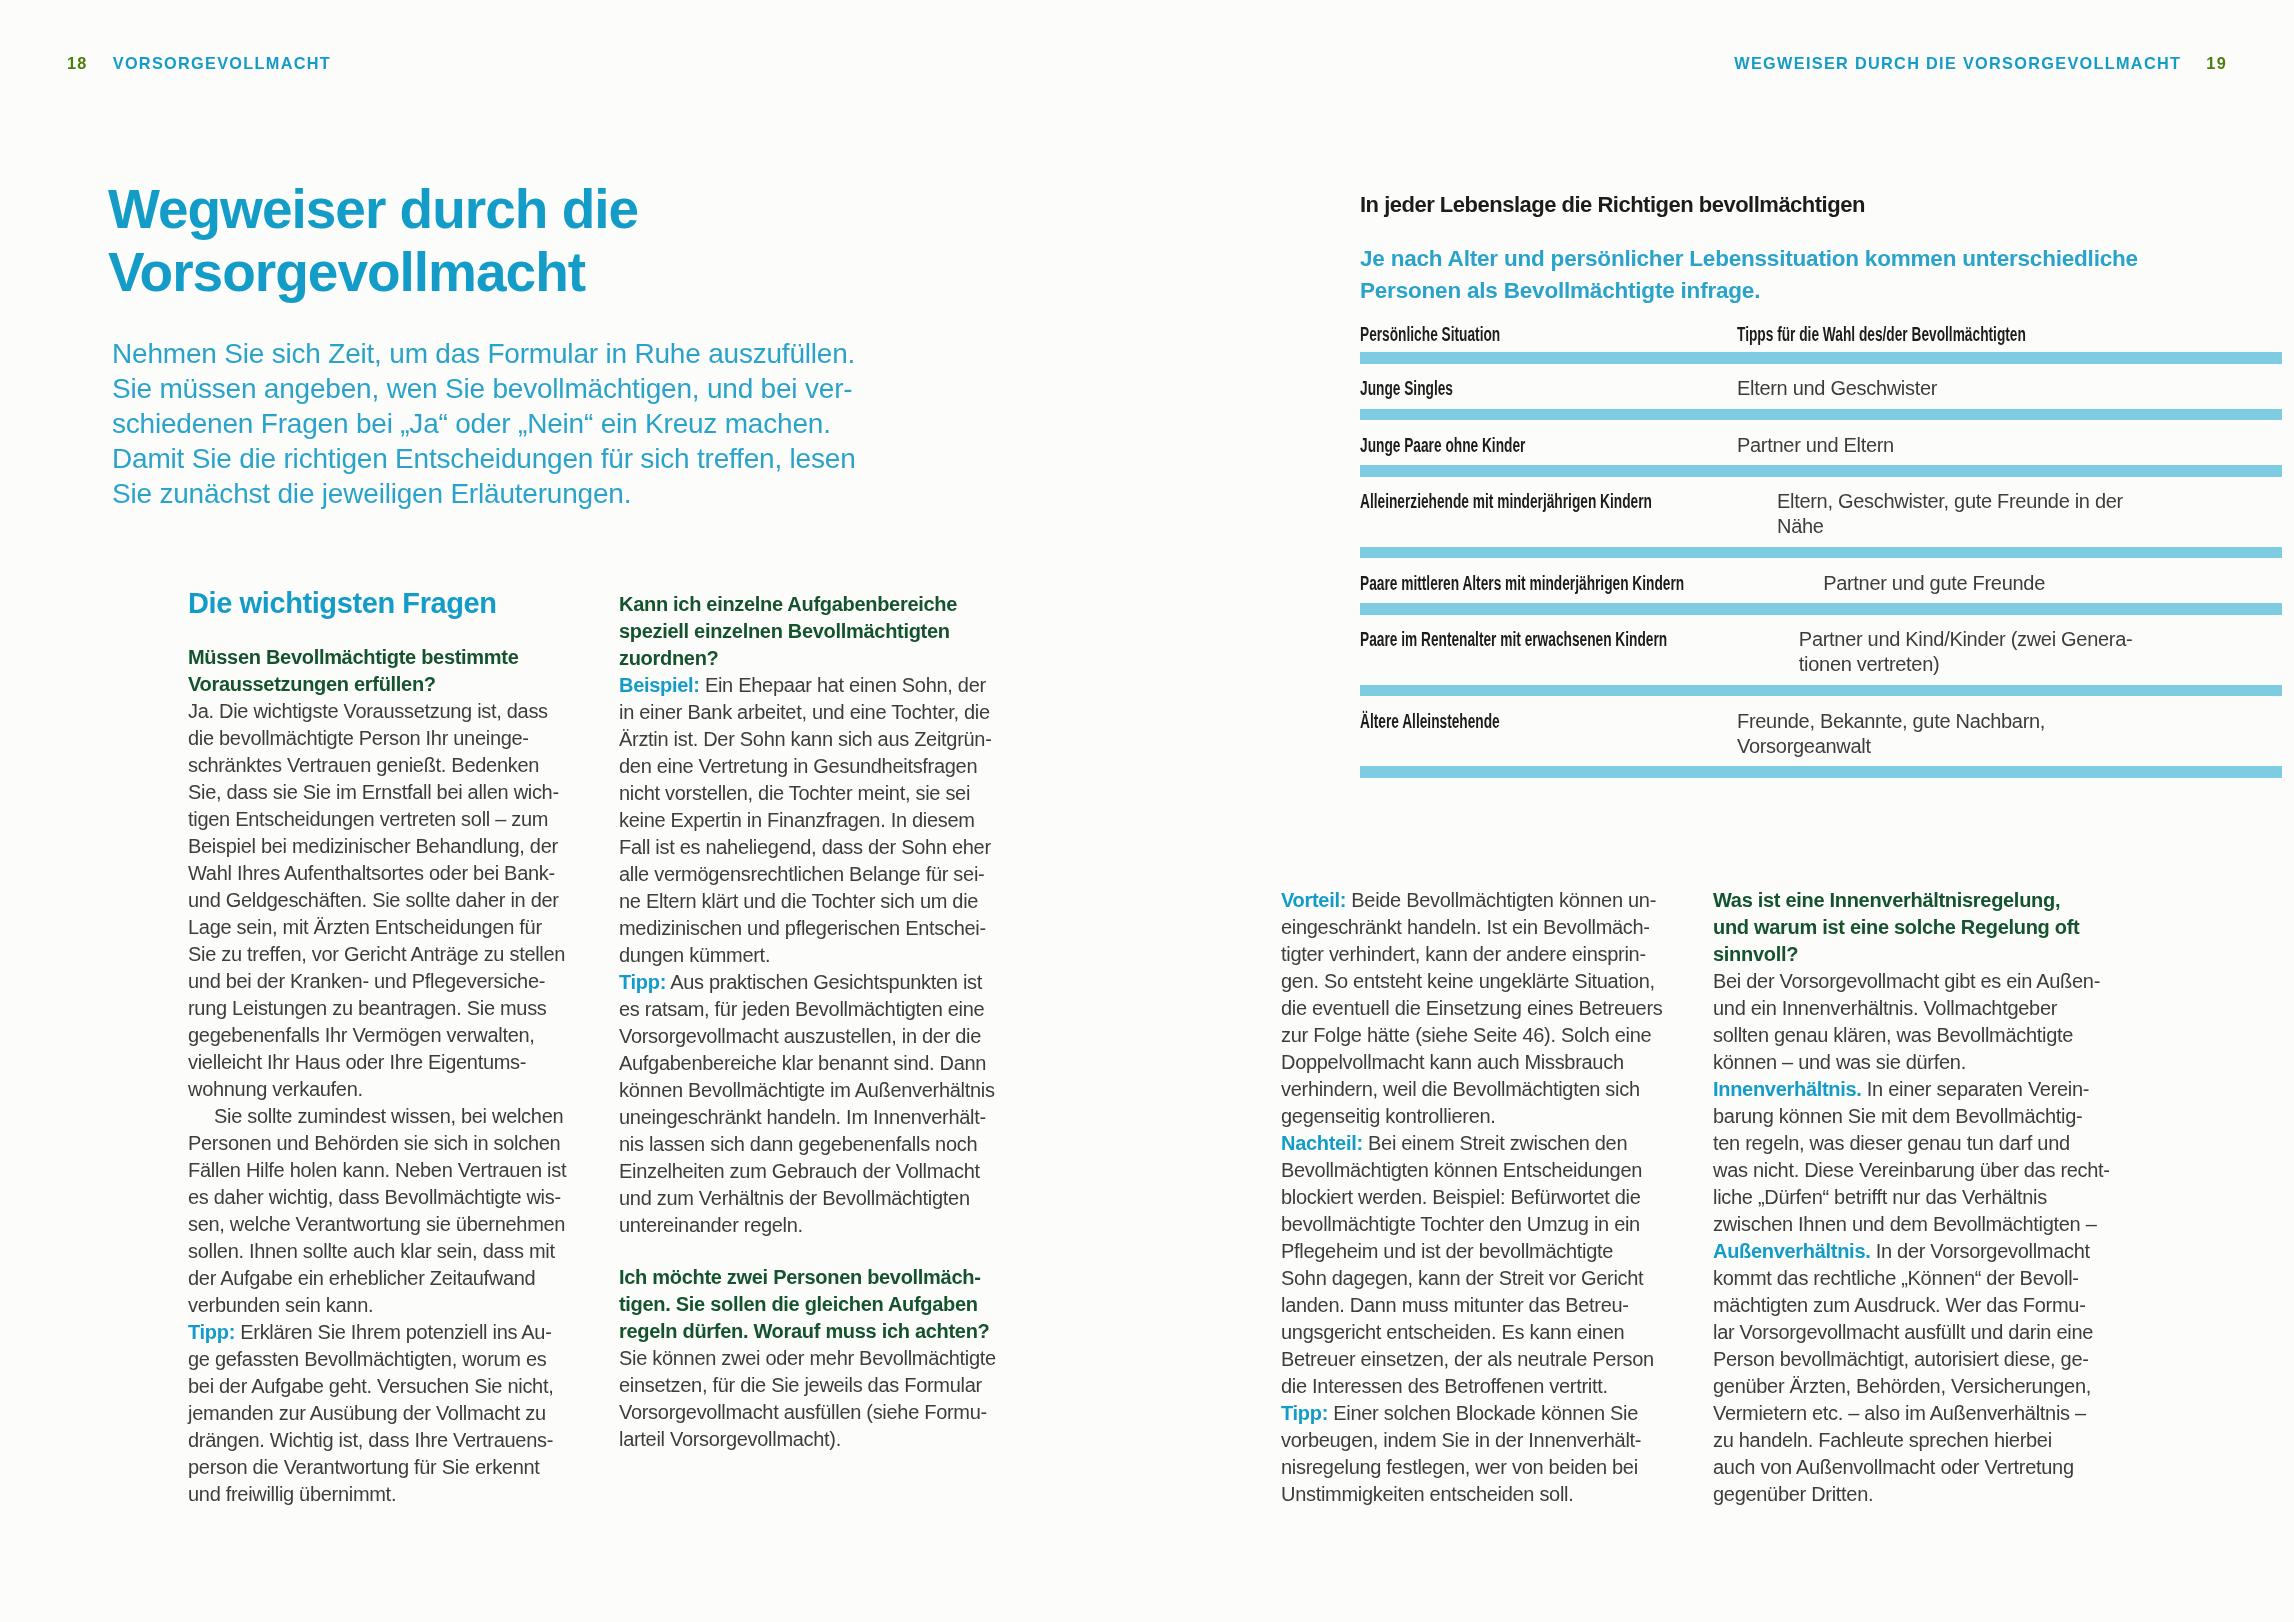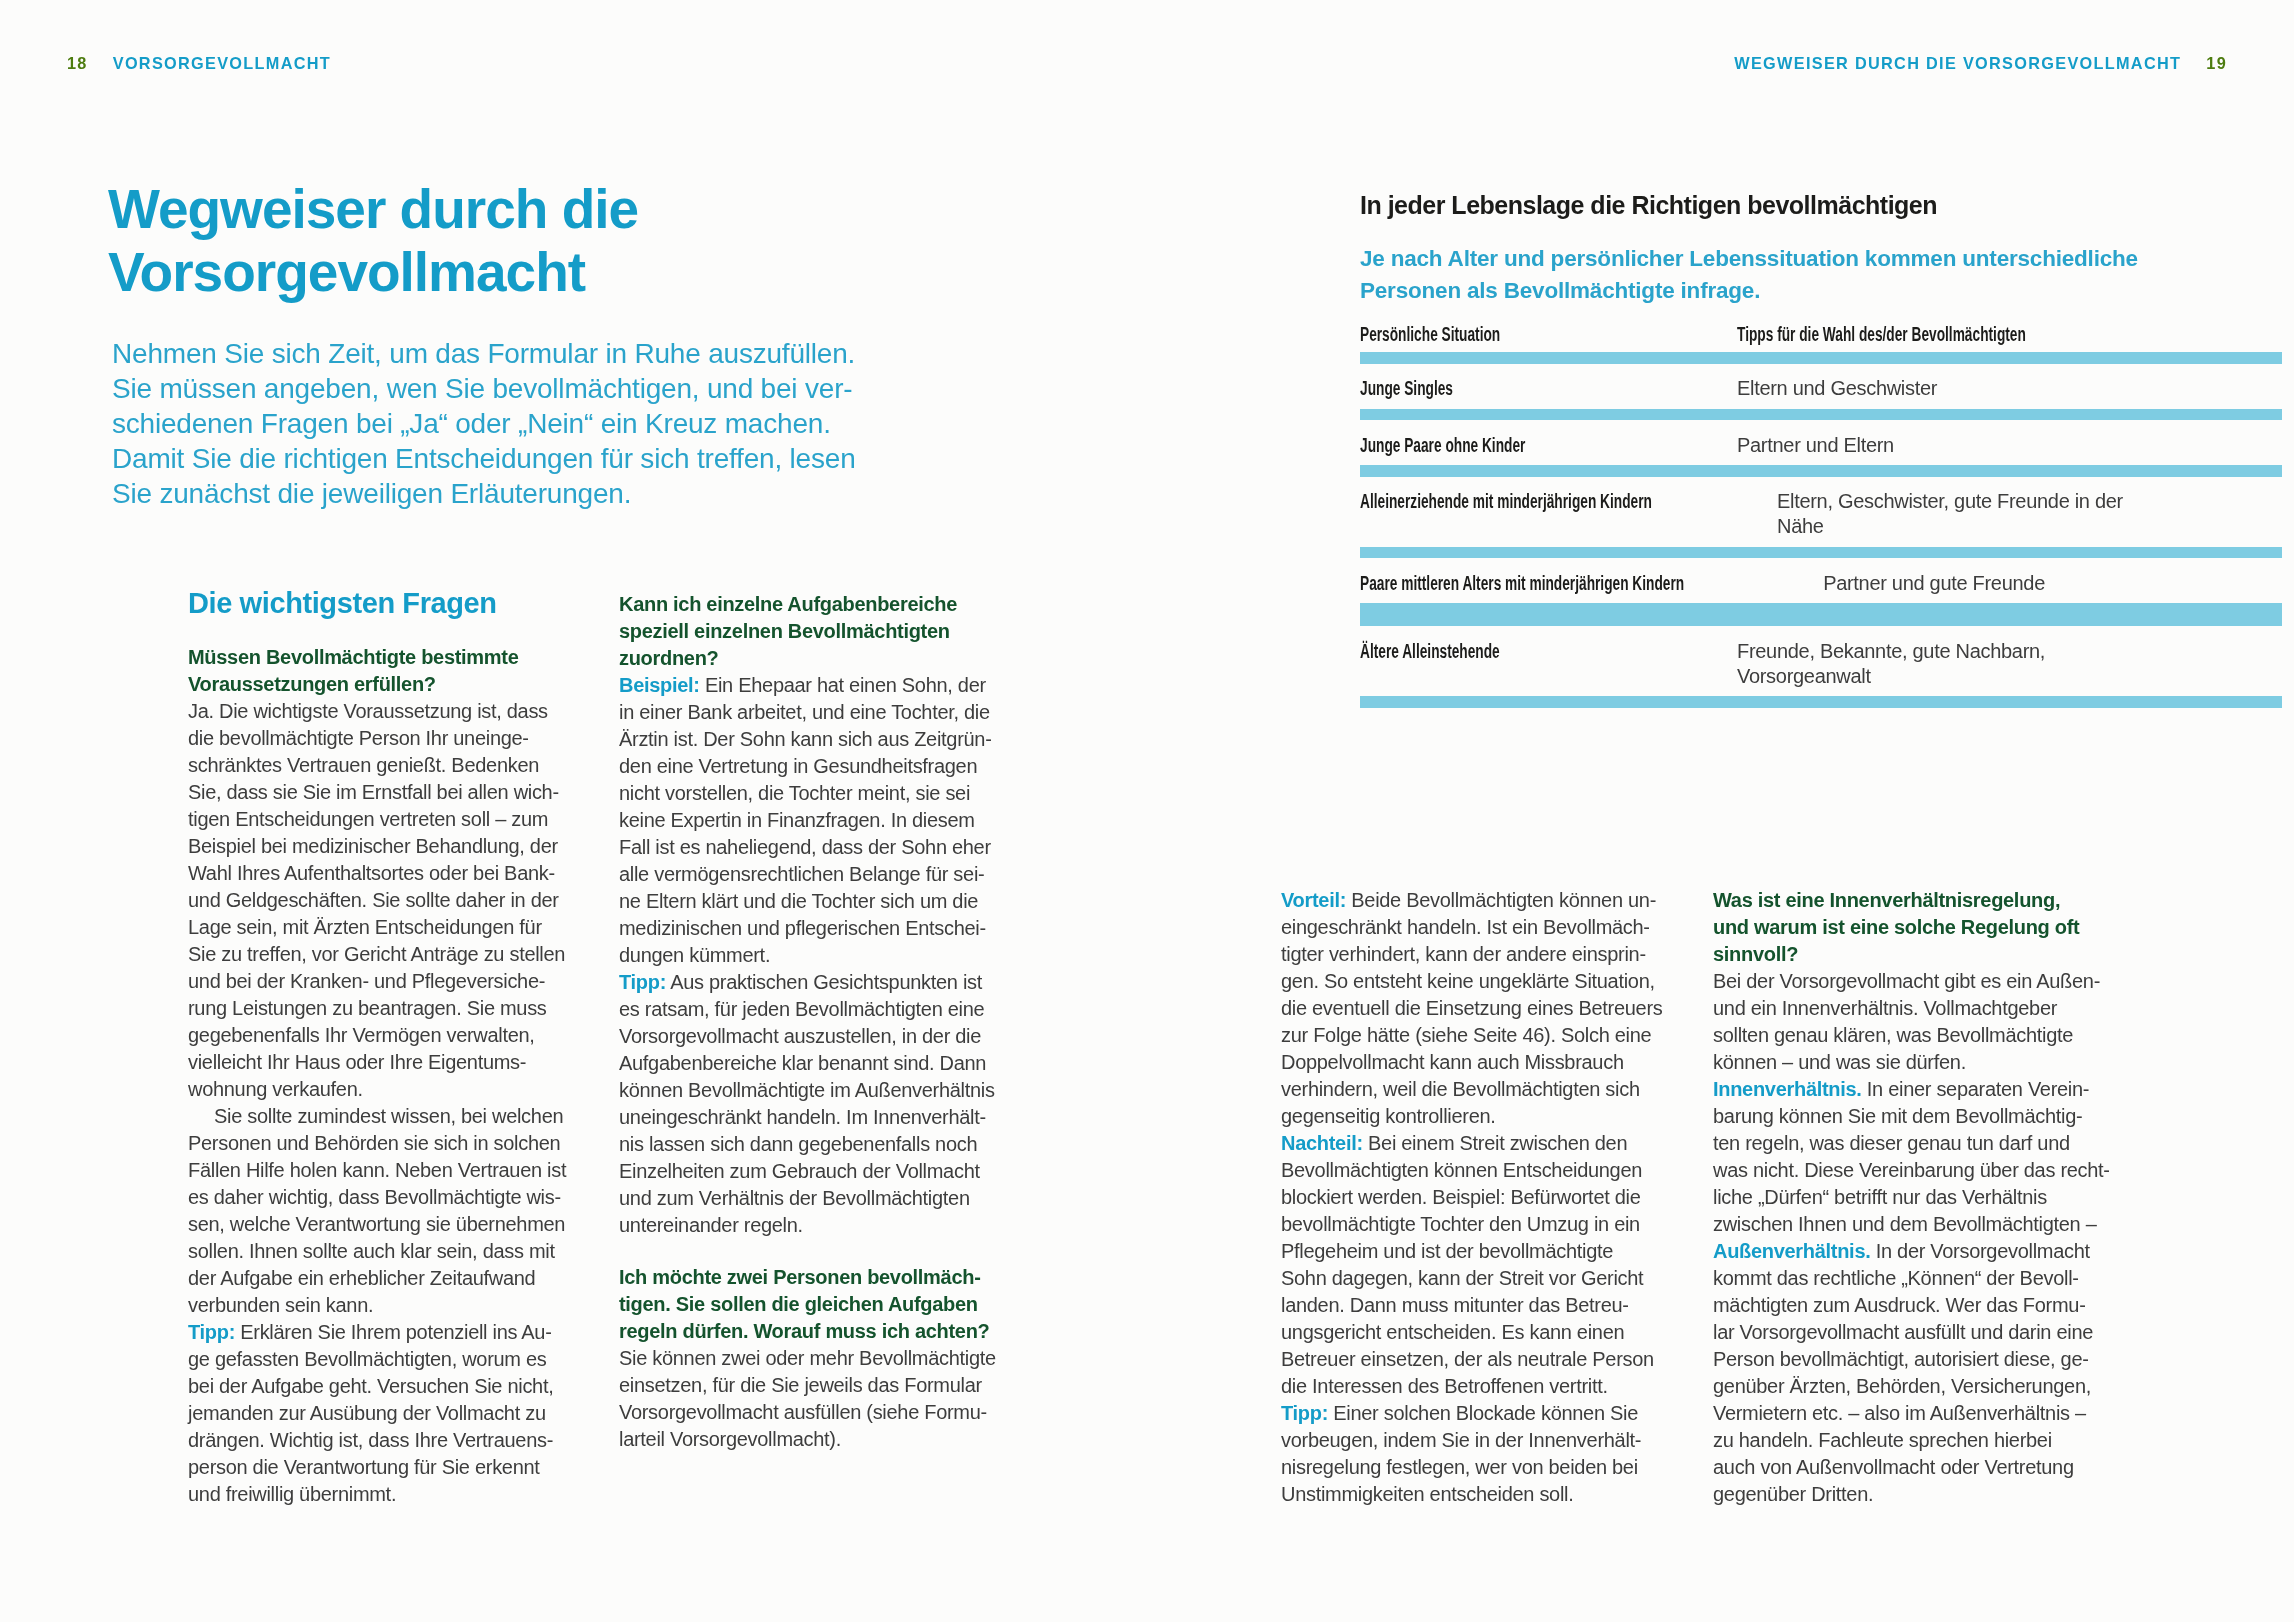--- a/index.html
+++ b/index.html
@@ -26,21 +26,21 @@
   #col2{left:619px;top:591px;width:478px;}
   #col3{left:1281px;top:887px;width:440px;}
   #col4{left:1713px;top:887px;width:535px;}
   .col p{margin:0;white-space:pre;}
   h2.sect{margin:0 0 24px 0;font-size:29px;line-height:34px;color:#149cc8;letter-spacing:-0.4px;font-weight:bold;}
   .qhead{margin:0;font-weight:bold;color:#14532d;white-space:pre;}
   .qhead.gap{margin-top:25px;}
   .lead{font-weight:bold;color:#149cc8;}
   .indent{text-indent:26px;}
   
-  .r-title{position:absolute;left:1360px;top:187px;margin:0;font-size:25px;line-height:36px;color:#1c1c1a;letter-spacing:-0.5px;font-weight:bold;text-align:right;}
+  .r-title{position:absolute;left:1360px;top:187px;margin:0;font-size:22px;line-height:36px;color:#1c1c1a;letter-spacing:-0.5px;font-weight:bold;text-align:right;}
   .r-sub{position:absolute;left:1360px;top:243px;margin:0;font-size:22.5px;line-height:32px;font-weight:bold;color:#2aa3cb;white-space:pre;letter-spacing:-0.2px;}
   .vtable{position:absolute;left:1360px;top:315px;width:922px;}
   .t-row{display:flex;align-items:flex-start;padding:12.4px 0 7.6px 0;}
   .t-row.head{padding:6.7px 0 5.7px 0;}
   .t-cell-label{flex:0 0 377px;overflow:visible;}
   .cond{display:inline-block;transform:scaleX(0.7);transform-origin:0 50%;white-space:nowrap;font-weight:bold;color:#1c1c1a;font-size:19.6px;line-height:25px;letter-spacing:0;}
   .t-cell-val{flex:1;font-size:20px;line-height:25px;white-space:pre;color:#3d3d3d;letter-spacing:-0.3px;}
   .bar{height:11.5px;background:#7ecce2;}
 </style>
 </head>
@@ -162,20 +162,25 @@
 Nähe</div>
     </div>
     <div class="bar"></div>
 
     <div class="t-row">
       <div class="t-cell-label"><span class="cond">Paare mittleren Alters mit minderjährigen Kindern</span></div>
       <div class="t-cell-val">Partner und gute Freunde</div>
     </div>
     <div class="bar"></div>
 
+    <div class="t-row">
+      <div class="t-cell-label"><span class="cond">Paare im Rentenalter mit erwachsenen Kindern</span></div>
+      <div class="t-cell-val">Partner und Kind/Kinder (zwei Genera-
+tionen vertreten)</div>
+    </div>
     <div class="bar"></div>
 
     <div class="t-row">
       <div class="t-cell-label"><span class="cond">Ältere Alleinstehende</span></div>
       <div class="t-cell-val">Freunde, Bekannte, gute Nachbarn,
 Vorsorgeanwalt</div>
     </div>
     <div class="bar"></div>
   </div>
 

